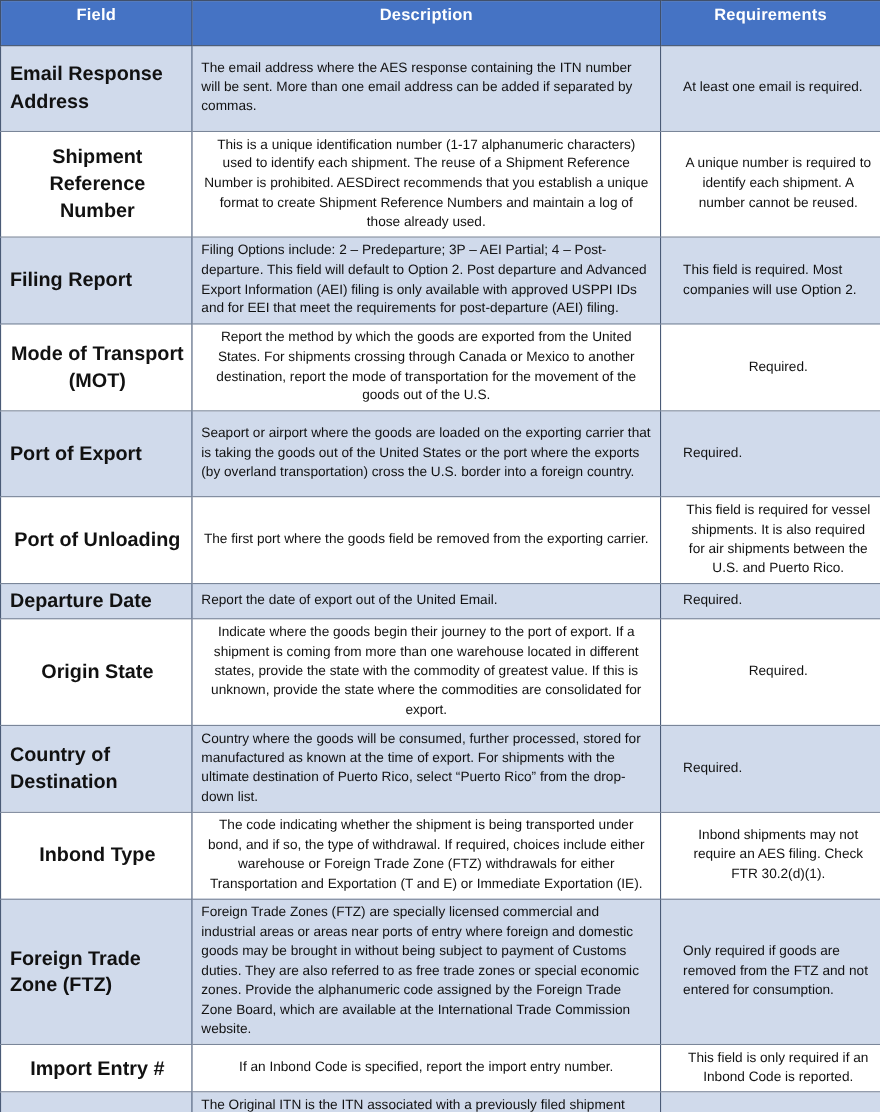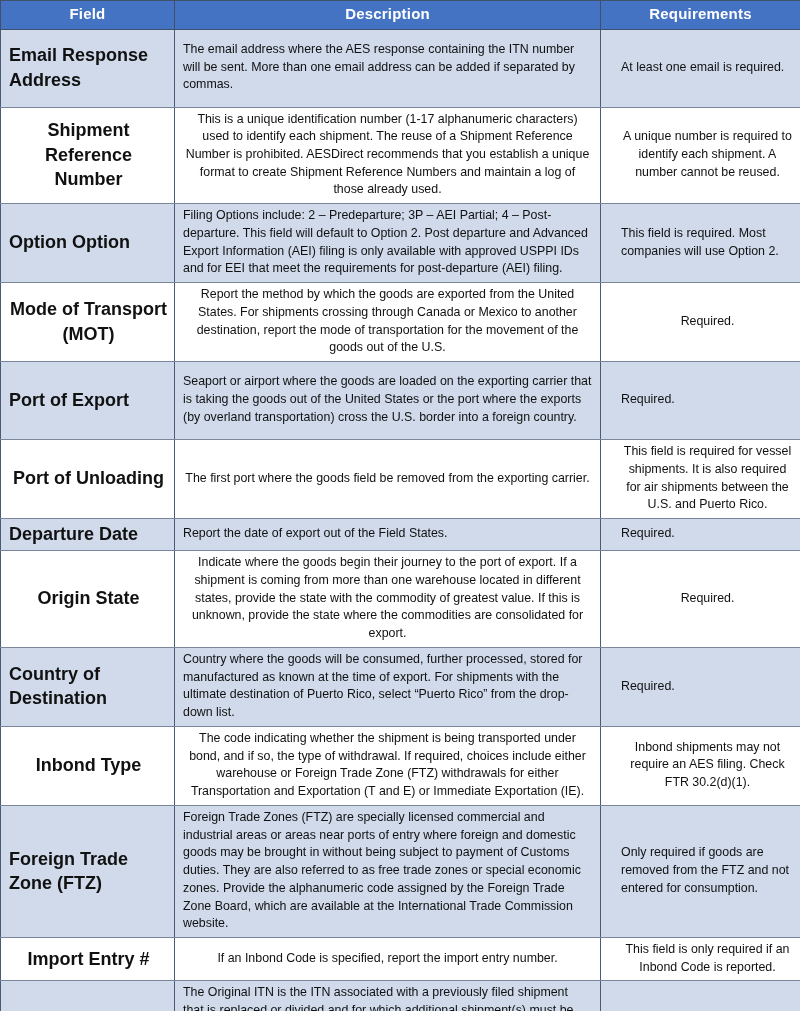--- a/index.html
+++ b/index.html
@@ -23,21 +23,21 @@
   table.data-table col.col-field  { width: 174px; }
   table.data-table col.col-desc   { width: 426px; }
   table.data-table col.col-req    { width: 200px; }
 
   thead th {
     background: #4573c4;
     color: #ffffff;
     font-size: 15px;
     font-weight: bold;
     text-align: center;
-    padding: 5px 4px 6px 4px;
+    padding: 5px 4px 18px 4px;
     border: 1px solid #40506b;
     letter-spacing: 0.2px;
     line-height: 1.1;
   }
 
   tbody td {
     border-left: 1px solid #4a5b77;
     border-right: 1px solid #4a5b77;
     border-top: 1px solid #7a8699;
     border-bottom: 1px solid #7a8699;
@@ -87,21 +87,21 @@
       <td class="cell-req">At least one email is required.</td>
     </tr>
 
     <tr class="plain r-tall">
       <td class="cell-field">Shipment Reference Number</td>
       <td class="cell-desc">This is a unique identification number (1-17 alphanumeric characters) used to identify each shipment. The reuse of a Shipment Reference Number is prohibited. AESDirect recommends that you establish a unique format to create Shipment Reference Numbers and maintain a log of those already used.</td>
       <td class="cell-req">A unique number is required to identify each shipment. A number cannot be reused.</td>
     </tr>
 
     <tr class="shade r-tall">
-      <td class="cell-field">Option Option</td>
+      <td class="cell-field">Filing Report</td>
       <td class="cell-desc">Filing Options include: 2 – Predeparture; 3P – AEI Partial; 4 – Post-departure. This field will default to Option 2. Post departure and Advanced Export Information (AEI) filing is only available with approved USPPI IDs and for EEI that meet the requirements for post-departure (AEI) filing.</td>
       <td class="cell-req">This field is required. Most companies will use Option 2.</td>
     </tr>
 
     <tr class="plain r-tall">
       <td class="cell-field">Mode of Transport (MOT)</td>
       <td class="cell-desc">Report the method by which the goods are exported from the United States. For shipments crossing through Canada or Mexico to another destination, report the mode of transportation for the movement of the goods out of the U.S.</td>
       <td class="cell-req">Required.</td>
     </tr>
 
@@ -112,21 +112,21 @@
     </tr>
 
     <tr class="plain r-tall">
       <td class="cell-field">Port of Unloading</td>
       <td class="cell-desc">The first port where the goods field be removed from the exporting carrier.</td>
       <td class="cell-req">This field is required for vessel shipments. It is also required for air shipments between the U.S. and Puerto Rico.</td>
     </tr>
 
     <tr class="shade r-short">
       <td class="cell-field">Departure Date</td>
-      <td class="cell-desc">Report the date of export out of the Field States.</td>
+      <td class="cell-desc">Report the date of export out of the United Email.</td>
       <td class="cell-req">Required.</td>
     </tr>
 
     <tr class="plain r-tall">
       <td class="cell-field">Origin State</td>
       <td class="cell-desc">Indicate where the goods begin their journey to the port of export. If a shipment is coming from more than one warehouse located in different states, provide the state with the commodity of greatest value. If this is unknown, provide the state where the commodities are consolidated for export.</td>
       <td class="cell-req">Required.</td>
     </tr>
 
     <tr class="shade r-tall">

